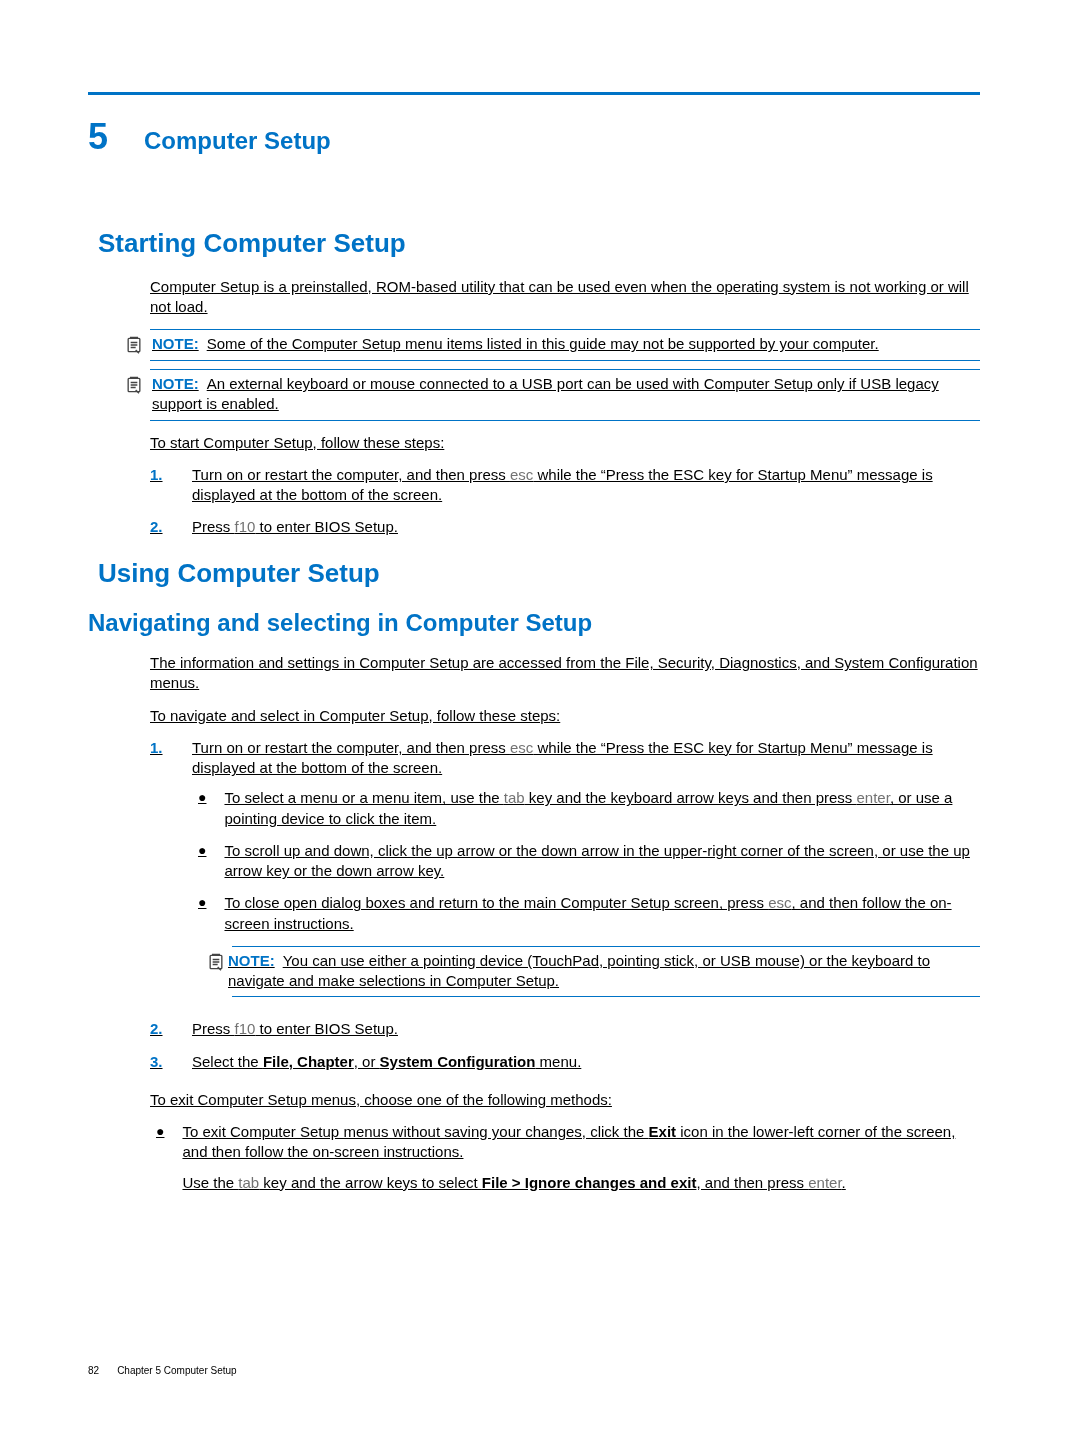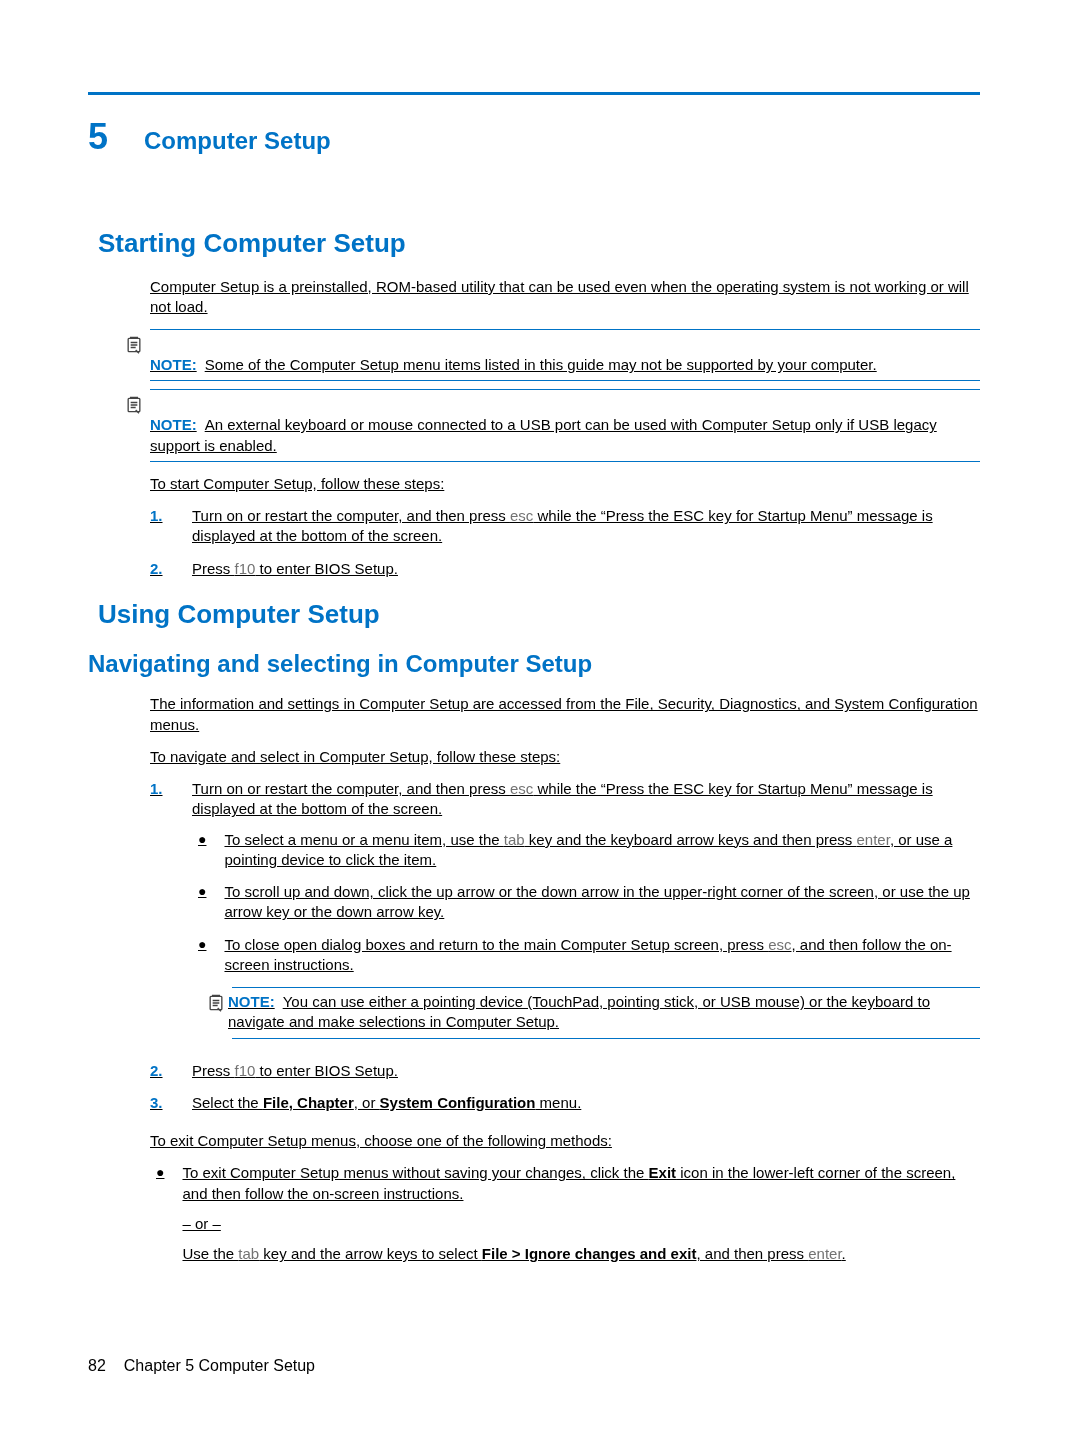--- a/index.html
+++ b/index.html
@@ -54,22 +54,22 @@
   }
   .para {
     margin-bottom: 12px;
   }
   .note-box {
     border-top: 1.5px solid #0073c6;
     border-bottom: 1.5px solid #0073c6;
     padding: 4px 0 5px 0;
     margin: 6px 0 8px 0;
     display: flex;
+    gap: 6px;
     align-items: flex-start;
-    flex-direction: column;
   }
   .note-icon {
     flex: 0 0 auto;
     width: 20px;
     height: 20px;
     margin-top: 1px;
     margin-left: -26px;
     margin-right: 2px;
   }
   .note-label {
@@ -109,21 +109,21 @@
     padding-left: 6px;
   }
   ul.bullets > li .bullet-body { flex: 1; }
   .accent { color: #737373; }
   .bold { font-weight: bold; }
   .sub-para { margin-top: 10px; }
   .footer {
     position: absolute;
     left: 88px;
     bottom: 60px;
-    font-size: 16px;
+    font-size: 10px;
   }
   .footer .pnum { margin-right: 18px; }
   .inner-note {
     margin-left: 40px;
     border-top: 1.5px solid #0073c6;
     border-bottom: 1.5px solid #0073c6;
     padding: 4px 0 5px 0;
     margin-top: 6px;
     margin-bottom: 10px;
     display: flex;
@@ -248,21 +248,20 @@
     </li>
   </ol>
 
   <p class="para">To exit Computer Setup menus, choose one of the following methods:</p>
 
   <ul class="bullets">
     <li>
       <span class="dot">●</span>
       <span class="bullet-body">
         <span>To exit Computer Setup menus without saving your changes, click the </span><span class="bold">Exit</span><span> icon in the lower-left corner of the screen, and then follow the on-screen instructions.</span>
-        <div class="sub-para">– or –</div>
         <div class="sub-para">
           <span>Use the </span><span class="accent">tab</span><span> key and the arrow keys to select </span><span class="bold">File &gt; Ignore changes and exit</span><span>, and then press </span><span class="accent">enter</span><span>.</span>
         </div>
       </span>
     </li>
   </ul>
 </div>
 
 <div class="footer">
   <span class="pnum">82</span><span>Chapter 5   Computer Setup</span>

